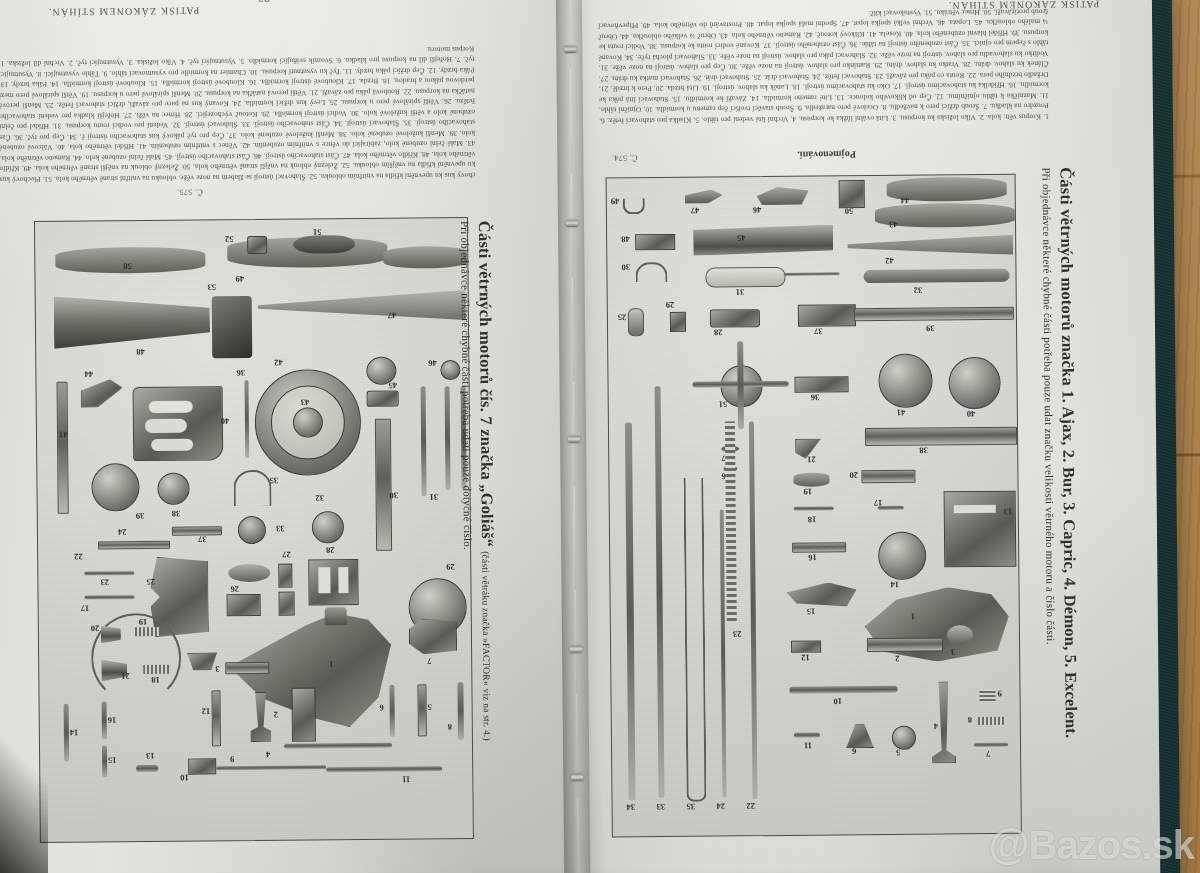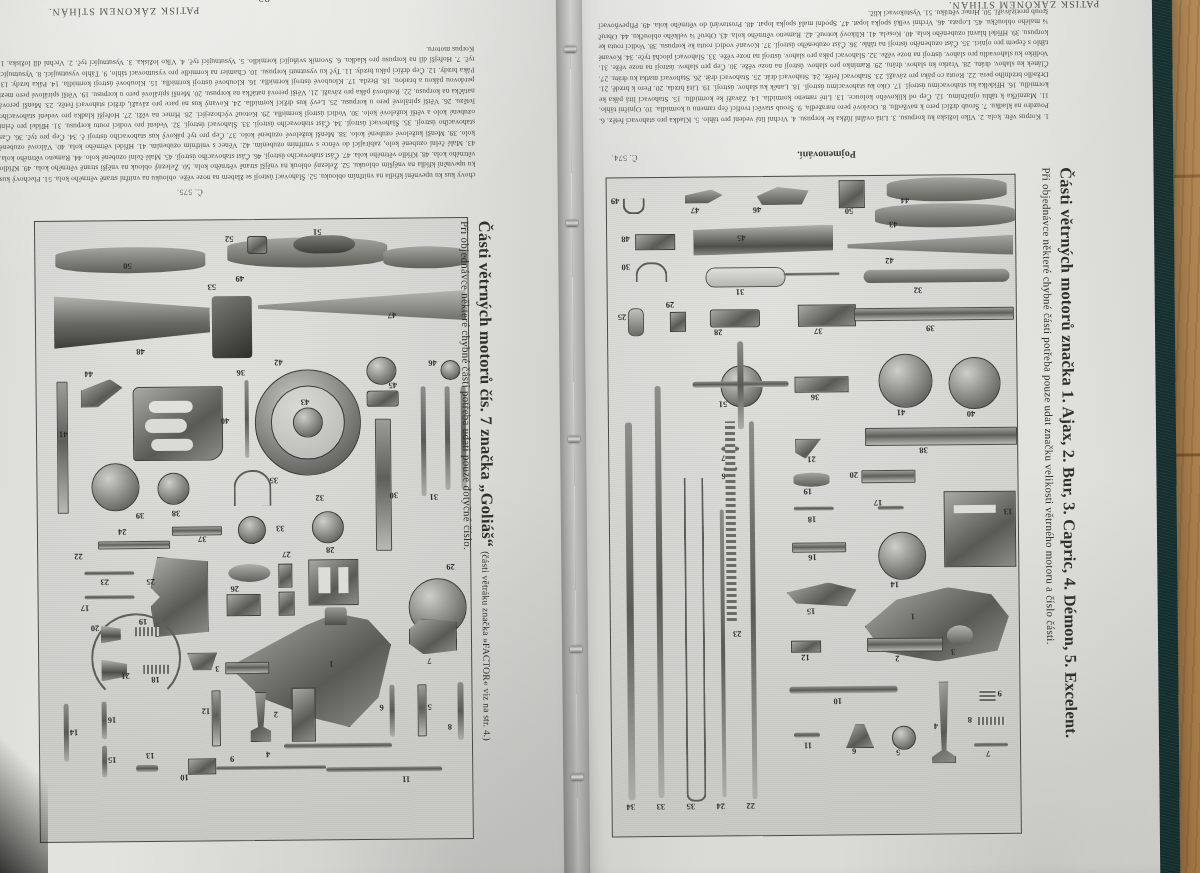--- a/index.html
+++ b/index.html
@@ -515,14 +515,17 @@
     <div class="gutter"></div>
     <div class="staple" style="top:62px;"></div>
     <div class="staple" style="top:236px;"></div>
     <div class="staple" style="top:452px;"></div>
     <div class="staple" style="top:662px;"></div>
     <div class="staple" style="top:790px;"></div>
   </div>
 
   <div class="shadow-dark"></div>
 
+  <div class="wm">
+    <span class="at">@</span><span>Bazos.sk</span>
+  </div>
 
 </div>
 
 </body></html>

